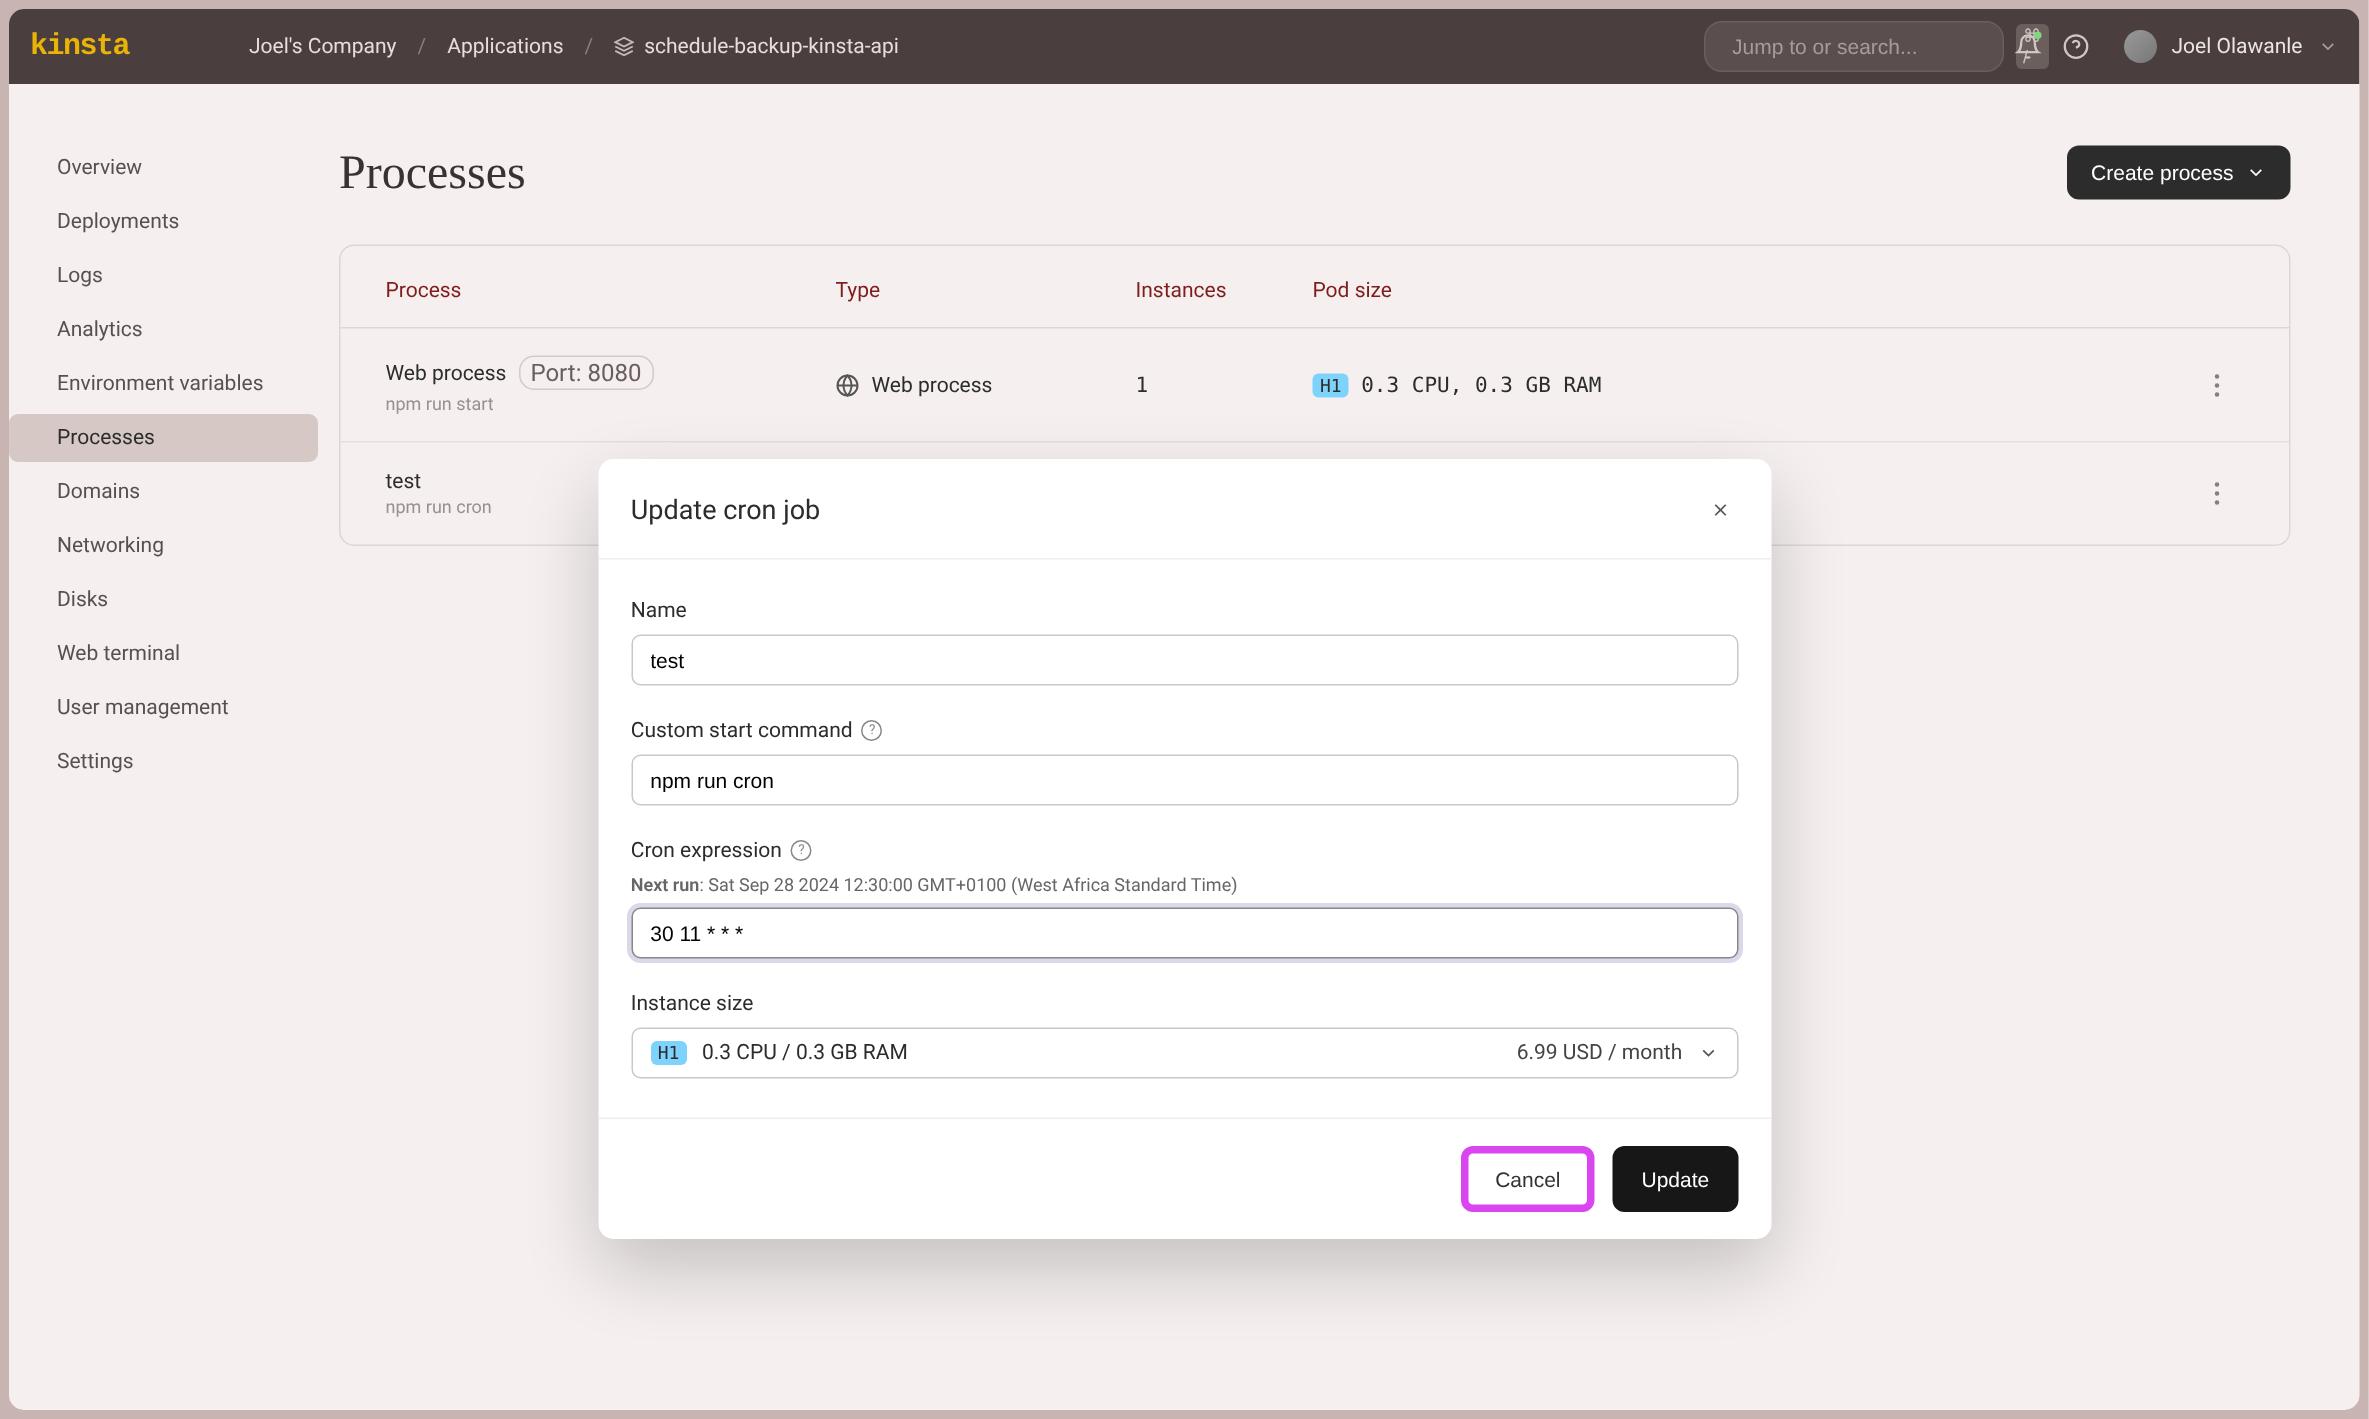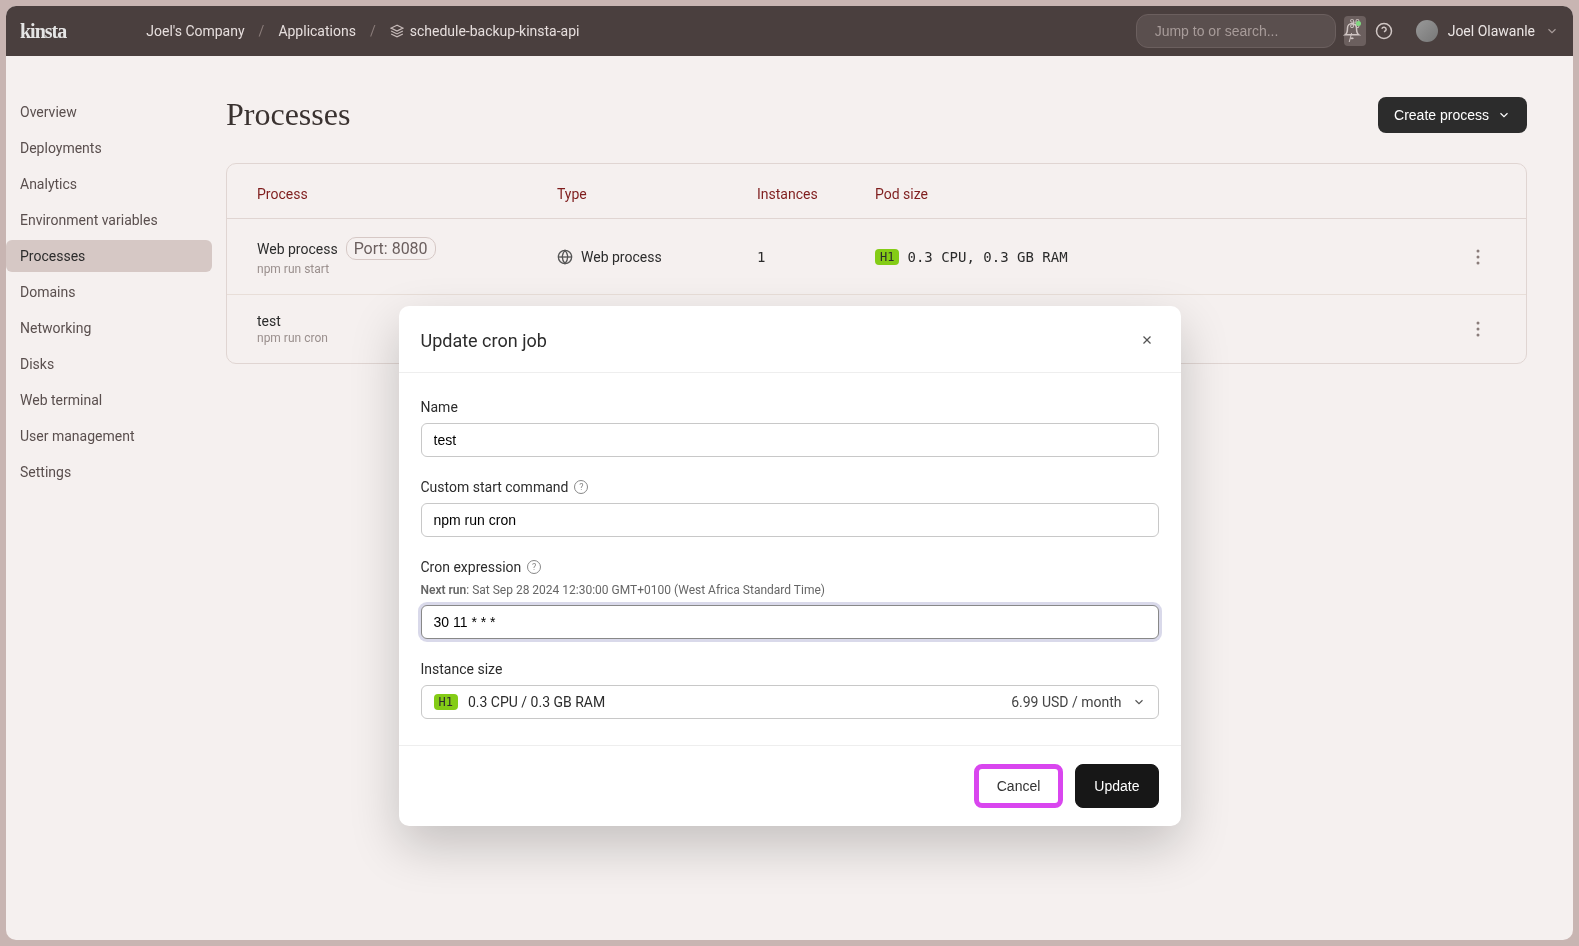--- a/index.html
+++ b/index.html
@@ -1,59 +1,59 @@
 <!DOCTYPE html>
 <html><head>
 <meta charset="utf-8">
 <style>
 *{box-sizing:border-box;margin:0;padding:0}
 body{font-family:-apple-system,BlinkMacSystemFont,"Segoe UI",Roboto,sans-serif;background:#c8b5b2;color:#2c2c2c;font-size:14px}
 .frame{background:#c8b5b2;padding:6px;min-height:946px}
 .app{background:#f5f0ef;border-radius:10px;overflow:hidden;min-height:934px;position:relative}
 .header{background:#4a3f3e;height:50px;display:flex;align-items:center;padding:0 14px;color:#ebe5e4}
-.logo{font-family:Liberation Serif, serif;font-weight:bold;font-size:20px;letter-spacing:-1px;color:#e5e5e5;margin-right:80px}
+.logo{font-family:Liberation Mono, monospace;font-weight:bold;font-size:20px;letter-spacing:-1px;color:#eab308;margin-right:80px}
 .breadcrumb{display:flex;align-items:center;gap:14px;flex:1}
 .crumb{color:#e6dedd;font-size:14px;cursor:pointer}
 .crumb-sep{color:#8a7c7a}
 .crumb-icon{display:inline-flex;align-items:center;gap:6px}
 .spacer{flex:1}
 .search{background:#5a4f4e;border:1px solid #6b5f5e;border-radius:12px;height:34px;display:flex;align-items:center;padding:0 10px;gap:8px;width:200px}
 .search input{background:none;border:none;outline:none;color:#ebe5e4;font-size:14px;flex:1}
 .search input::placeholder{color:#a89c9a}
 .kbd{background:#6b5f5e;border-radius:4px;padding:1px 5px;font-size:12px;color:#d0c6c4;font-family:ui-sans-serif,sans-serif}
 .hicon{width:32px;height:32px;display:flex;align-items:center;justify-content:center;color:#d0c6c4;cursor:pointer;position:relative}
 .notif-dot{position:absolute;top:6px;right:7px;width:5px;height:5px;background:#7fd87f;border-radius:50%}
 .avatar{width:22px;height:22px;border-radius:50%;background:linear-gradient(135deg,#999,#777);margin-left:8px}
 .user{display:flex;align-items:center;gap:10px;margin-left:8px;cursor:pointer}
 .user-name{color:#ebe5e4;font-size:14px}
 .user-chev{color:#a89c9a}
 .body{display:flex}
 .sidebar{width:220px;padding:40px 14px 0 0}
-.side-item{padding:8px 14px;border-radius:6px;color:#5a4f4e;cursor:pointer;margin-bottom:4px;font-size:14px}
+.side-item{padding:8px 32px;border-radius:6px;color:#5a4f4e;cursor:pointer;margin-bottom:4px;font-size:14px}
 .side-item.active{background:#d6c8c5;color:#2c2c2c}
 .main{flex:1;padding:40px 46px 0 0}
 .page-head{display:flex;align-items:center;margin-bottom:30px}
 .page-title{font-family:Georgia,serif;font-size:32px;font-weight:400;color:#3a3230}
 .cta{margin-left:auto;background:#2c2c2c;color:#fff;border:none;border-radius:8px;padding:10px 16px;font-size:14px;display:flex;align-items:center;gap:8px;cursor:pointer}
 .card{background:#f5f0ef;border:1px solid #e0d5d2;border-radius:10px;padding:0}
 .tbl{width:100%}
 .thead{display:flex;padding:22px 30px 16px;border-bottom:1px solid #e0d5d2}
 .th{font-size:14px;color:#7f1d1d;font-weight:400}
 .c-proc{flex:0 0 300px}
 .c-type{flex:0 0 200px}
 .c-inst{flex:0 0 118px}
 .c-pod{flex:1}
 .c-act{flex:0 0 30px}
 .trow{display:flex;align-items:center;padding:18px 30px;border-bottom:1px solid #e8ded8}
 .trow:last-child{border-bottom:none}
 .proc-name{display:flex;align-items:center;gap:8px}
 .proc-sub{font-size:12px;color:#9a8f8d;margin-top:2px}
 .pill{border:1px solid #d6c8c5;border-radius:10px;padding:1px 7px;font-size:16px;color:#6b5f5e}
 .type-cell{display:flex;align-items:center;gap:8px}
-.badge{background:#84cc16;border-radius:4px;padding:1px 5px;font-size:12px;font-family:ui-monospace,monospace}
+.badge{background:#7dd3fc;border-radius:4px;padding:1px 5px;font-size:12px;font-family:ui-monospace,monospace}
 .mono{font-family:ui-monospace,monospace;font-size:14px}
 .kebab{width:24px;height:24px;display:flex;align-items:center;justify-content:center;color:#8a7c7a;cursor:pointer}
 
 
 .modal-veil{position:absolute;inset:50px 0 0 0;display:flex;align-items:flex-start;justify-content:center;pointer-events:none}
 .modal{background:#fff;border-radius:10px;width:782px;margin-top:250px;box-shadow:0 20px 50px rgba(0,0,0,.2);pointer-events:auto}
 .modal-hd{display:flex;align-items:center;padding:22px 22px 20px;border-bottom:1px solid #eee}
 .modal-title{font-size:18px;font-weight:400}
 .close-x{margin-left:auto;cursor:pointer;color:#666;width:24px;height:24px;display:flex;align-items:center;justify-content:center}
 .modal-body{padding:26px 22px 22px}
@@ -125,20 +125,21 @@
               <polyline points="6 9 12 15 18 9"></polyline>
             </svg>
     </span>
   </div>
 </div>
 
 <div class="body">
   <div class="sidebar" id="sidebar">
           <div class="side-item">Overview</div>
           <div class="side-item">Deployments</div>
+          <div class="side-item">Logs</div>
           <div class="side-item">Analytics</div>
           <div class="side-item">Environment variables</div>
           <div class="side-item active">Processes</div>
           <div class="side-item">Domains</div>
           <div class="side-item">Networking</div>
           <div class="side-item">Disks</div>
           <div class="side-item">Web terminal</div>
           <div class="side-item">User management</div>
           <div class="side-item">Settings</div>
         </div>

